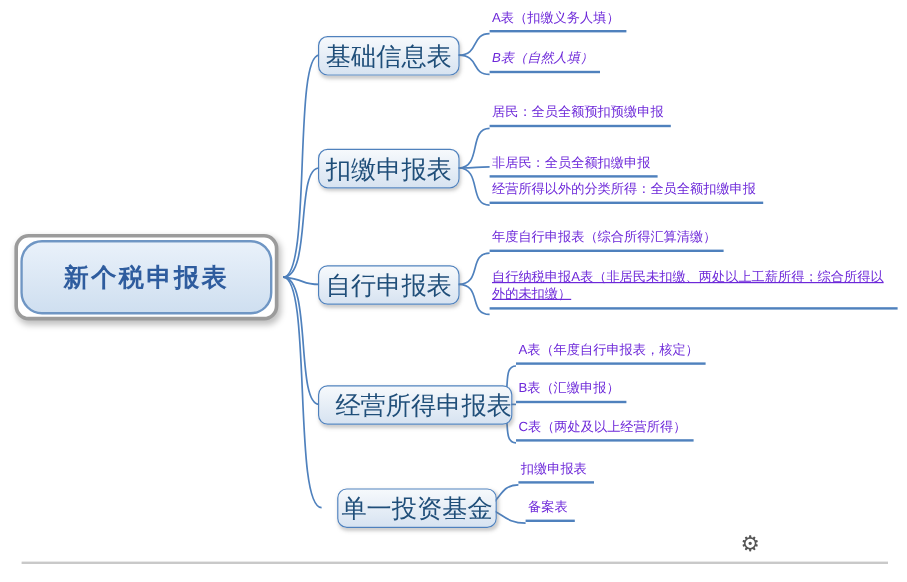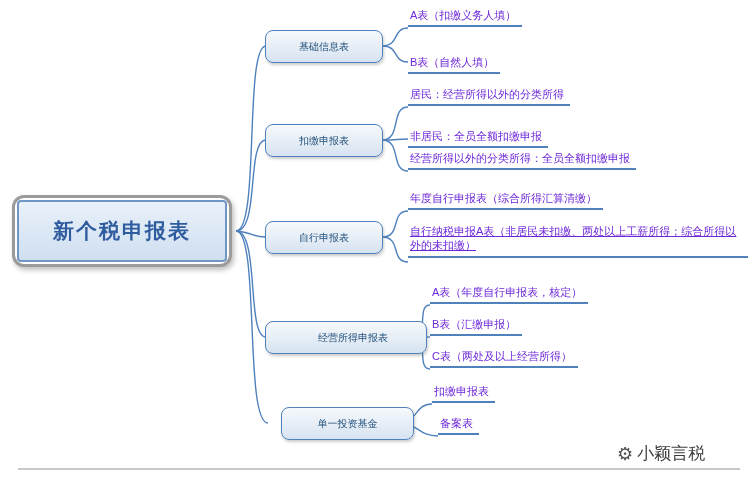--- a/index.html
+++ b/index.html
@@ -8,31 +8,31 @@
     font-family:"Liberation Sans", sans-serif; overflow:hidden;
   }
   .connectors { position:absolute; left:0; top:0; width:756px; height:485px; pointer-events:none; }
 
   .root-outer {
     position:absolute; left:12px; top:195px;
     border:3px solid #9b9b9b; border-radius:12px; padding:2px; background:#ffffff;
     box-shadow:2px 3px 5px rgba(0,0,0,0.25);
   }
   .root-inner {
-    border:2px solid #6f96c4; border-radius:4px;
+    border:2px solid #6f96c4; border-radius:18px;
     background:linear-gradient(180deg,#e9f1fa 0%, #cfdff0 100%);
     color:#2e5c9e; font-weight:bold; font-size:21px; letter-spacing:2px;
     width:206px; height:58px; display:flex; align-items:center; justify-content:center;
   }
 
   .branch {
     position:absolute; display:flex; align-items:center; justify-content:center;
     border:1.5px solid #4f81bd; border-radius:8px;
     background:linear-gradient(180deg,#f6f9fc 0%, #d7e3f1 100%);
-    color:#1f4e79; font-size:10px; white-space:nowrap;
+    color:#1f4e79; font-size:21px; white-space:nowrap;
     box-shadow:1px 2px 3px rgba(110,110,110,0.35);
   }
 
   .leaf {
     position:absolute; font-size:11px; color:#6d28d9; line-height:1.3;
     border-bottom:2px solid #4f81bd; padding:0 6px 3px 2px; white-space:nowrap;
   }
   .leaf.wrap { white-space:normal; width:332px;text-decoration:underline; }
 
   .watermark {
@@ -82,36 +82,35 @@
     <div class="root-inner">新个税申报表</div>
   </div>
 
   <div class="branch" style="left:265px;top:30px;width:116px;height:31px;">基础信息表</div>
   <div class="branch" style="left:265px;top:124px;width:116px;height:31px;">扣缴申报表</div>
   <div class="branch" style="left:265px;top:221px;width:116px;height:31px;">自行申报表</div>
   <div class="branch" style="left:265px;top:321px;width:146px;height:31px;padding-left:14px;">经营所得申报表</div>
   <div class="branch" style="left:281px;top:407px;width:131px;height:31px;">单一投资基金</div>
 
   <div class="leaf" style="left:408px;top:8px;">A表（扣缴义务人填）</div>
-  <div class="leaf" style="left:408px;top:55px;">B表（自然人填）</div>
+  <div class="leaf" style="left:408px;top:42px;font-style:italic;">B表（自然人填）</div>
 
-  <div class="leaf" style="left:408px;top:87px;">居民：经营所得以外的分类所得</div>
+  <div class="leaf" style="left:408px;top:87px;">居民：全员全额预扣预缴申报</div>
   <div class="leaf" style="left:408px;top:129px;">非居民：全员全额扣缴申报</div>
   <div class="leaf" style="left:408px;top:151px;">经营所得以外的分类所得：全员全额扣缴申报</div>
 
   <div class="leaf" style="left:408px;top:191px;font-family:Liberation Serif, serif;">年度自行申报表（综合所得汇算清缴）</div>
   <div class="leaf wrap" style="left:408px;top:224px;">自行纳税申报A表（非居民未扣缴、两处以上工薪所得；综合所得以外的未扣缴）</div>
 
   <div class="leaf" style="left:430px;top:285px;">A表（年度自行申报表，核定）</div>
   <div class="leaf" style="left:430px;top:317px;">B表（汇缴申报）</div>
   <div class="leaf" style="left:430px;top:349px;">C表（两处及以上经营所得）</div>
 
   <div class="leaf" style="left:432px;top:384px;">扣缴申报表</div>
   <div class="leaf" style="left:438px;top:416px;">备案表</div>
 
   <div class="watermark">
     <span class="wm-icon">⚙</span>
-    <span>小颖言税</span>
   </div>
 
   <div class="bottom-line"></div>
 
 </div>
 
 </body></html>

